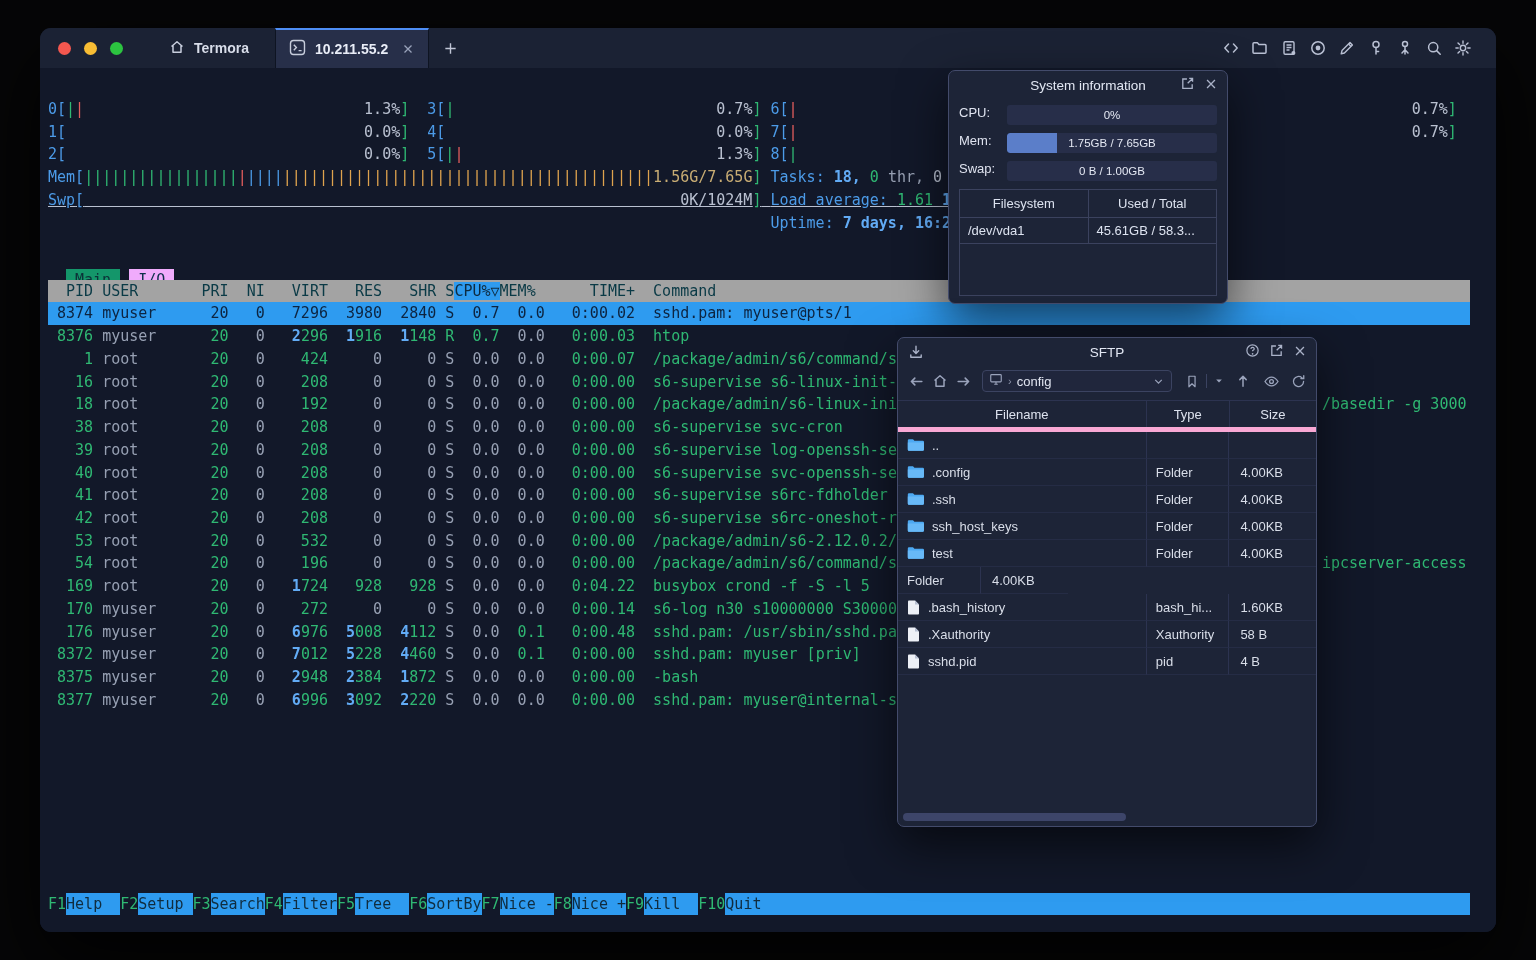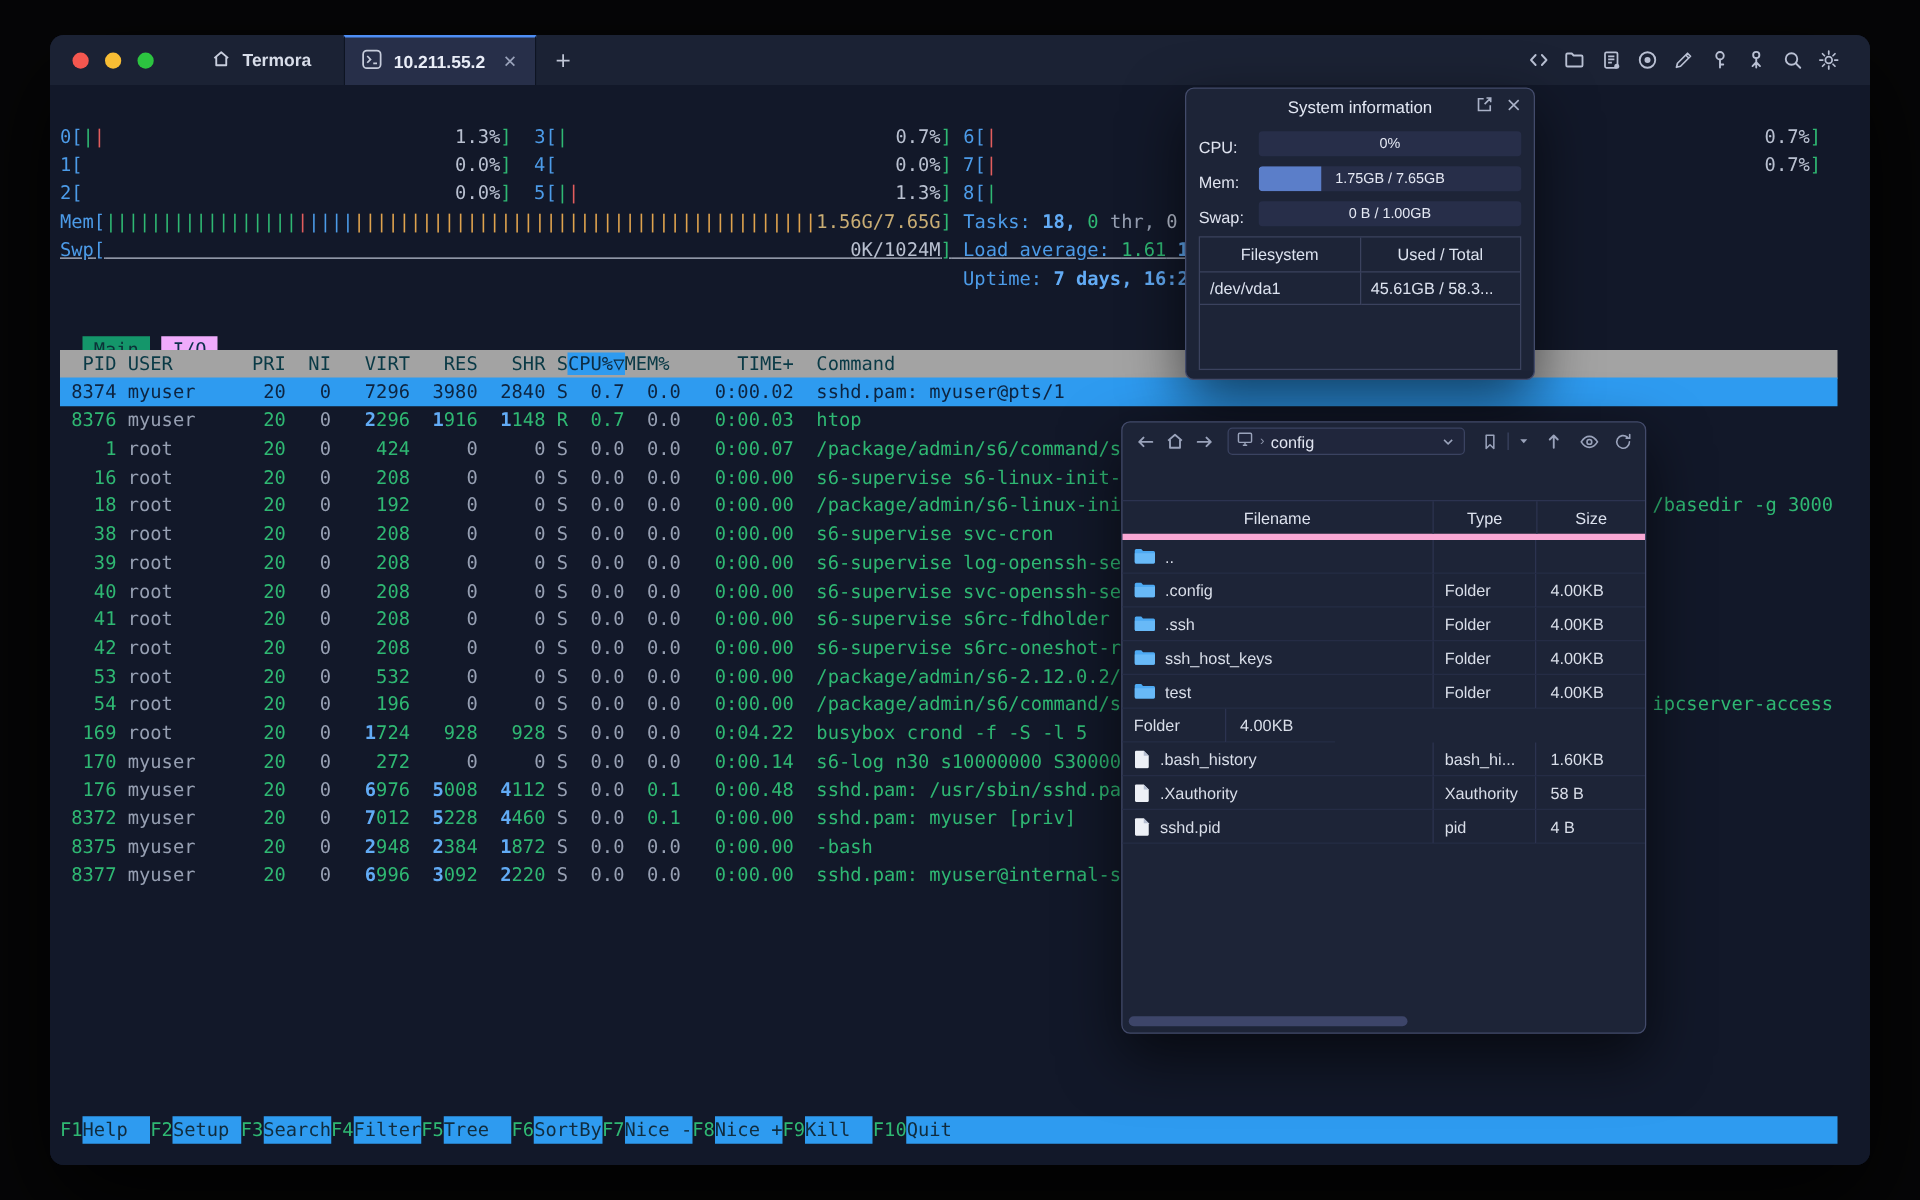--- a/index.html
+++ b/index.html
@@ -42,21 +42,21 @@
   .flast{flex:1}
   
   .win{position:absolute;background:#1d2437;border:1px solid #434b6b;border-radius:7px;
        box-shadow:0 18px 48px rgba(0,0,0,.6);color:#dde3f0;box-sizing:border-box}
   .win-title{height:28px;display:flex;align-items:center;justify-content:center;position:relative;
              font-size:13.5px;color:#e2e7f3}
   .win-title .wicons{position:absolute;right:9px;top:0;height:100%;display:flex;align-items:center;gap:9px}
   .win-title .licon{position:absolute;left:10px;top:0;height:100%;display:flex;align-items:center}
   
   .si-body{padding:6px 10px 0 10px}
-  .si-row{display:flex;align-items:flex-end;margin-bottom:8px}
+  .si-row{display:flex;align-items:flex-start;margin-bottom:8px}
   .si-label{width:48px;font-size:13px;color:#dfe3ef}
   .si-bar{flex:1;height:20px;background:#272e49;border-radius:3px;position:relative;overflow:hidden}
   .si-fill{position:absolute;left:0;top:0;bottom:0;background:#5b7ec9;border-radius:3px 0 0 3px}
   .si-bartext{position:absolute;inset:0;display:flex;align-items:center;justify-content:center;
               font-size:11.5px;color:#e4e8f3}
   .si-table{margin-top:2px;border:1px solid #3b425e;height:107px;box-sizing:border-box}
   .si-th,.si-tr{display:flex}
   .si-th>div{flex:1;height:27px;display:flex;align-items:center;justify-content:center;font-size:13px;
              border-bottom:1px solid #3b425e}
   .si-th>div:first-child,.si-tr>div:first-child{border-right:1px solid #3b425e}
@@ -269,20 +269,41 @@
         </div>
         <div class="si-tr">
           <div>/dev/vda1</div>
           <div>45.61GB / 58.3...</div>
         </div>
       </div>
     </div>
   </div>
 
   <div class="win" style="left:857px;top:309px;width:420px;height:490px;z-index:30">
+    <div class="win-title">
+      <span class="licon">
+          <svg width="16" height="16" viewBox="0 0 16 16" fill="none" stroke="#aab2c8" stroke-width="1.4" stroke-linecap="round" stroke-linejoin="round">
+            <path d="M8 2.3v7M5.3 6.8 8 9.5l2.7-2.7M2.8 11v2.2h10.4V11"></path>
+          </svg>
+        </span>
+      <span>SFTP</span>
+      <span class="wicons">
+        <span><svg width="15" height="15" viewBox="0 0 16 16" fill="none" stroke="#aab2c8" stroke-width="1.3">
+              <circle cx="8" cy="8" r="6"></circle>
+              <path d="M6.2 6.2c.2-1 1-1.7 2-1.6 1 .1 1.7.9 1.6 1.8-.1.9-.9 1.2-1.7 1.8v.7"></path>
+              <circle cx="8.1" cy="11.5" r=".9" fill="#aab2c8" stroke="none"></circle>
+            </svg></span>
+        <span><svg width="15" height="15" viewBox="0 0 16 16" fill="none" stroke="#aab2c8" stroke-width="1.4">
+              <path d="M13 8.8V13.2H3V3.2h4.4M9.8 2.6h3.6v3.6M13.1 2.9 8.2 7.8"></path>
+            </svg></span>
+        <span><svg width="14" height="14" viewBox="0 0 16 16" fill="none" stroke="#aab2c8" stroke-width="1.5">
+              <path d="M3.5 3.5l9 9M12.5 3.5l-9 9"></path>
+            </svg></span>
+      </span>
+    </div>
     <div class="sftp-toolbar">
       <span class="navbtn">
           <svg width="17" height="17" viewBox="0 0 16 16" fill="none" stroke="#9aa3bb" stroke-width="1.5" stroke-linecap="round" stroke-linejoin="round">
             <path d="M13 8H3.2M6.4 4.8 3.2 8l3.2 3.2"></path>
           </svg>
         </span>
       <span class="navbtn">
           <svg width="16" height="16" viewBox="0 0 16 16" fill="none" stroke="#9aa3bb" stroke-width="1.5" stroke-linejoin="round">
             <path d="M2.5 7.5 8 2.8l5.5 4.7M4 6.8V13.2h8V6.8"></path>
           </svg>

